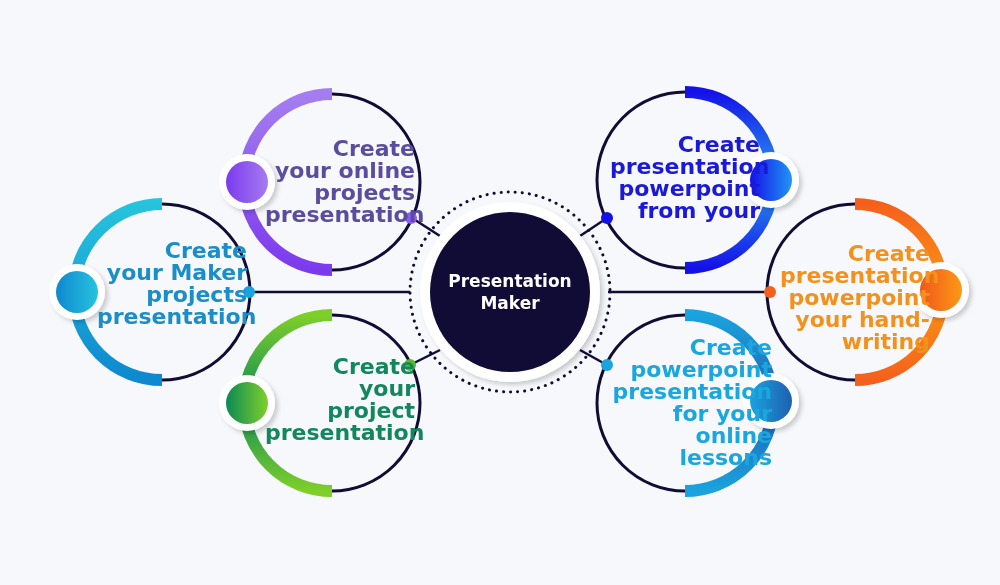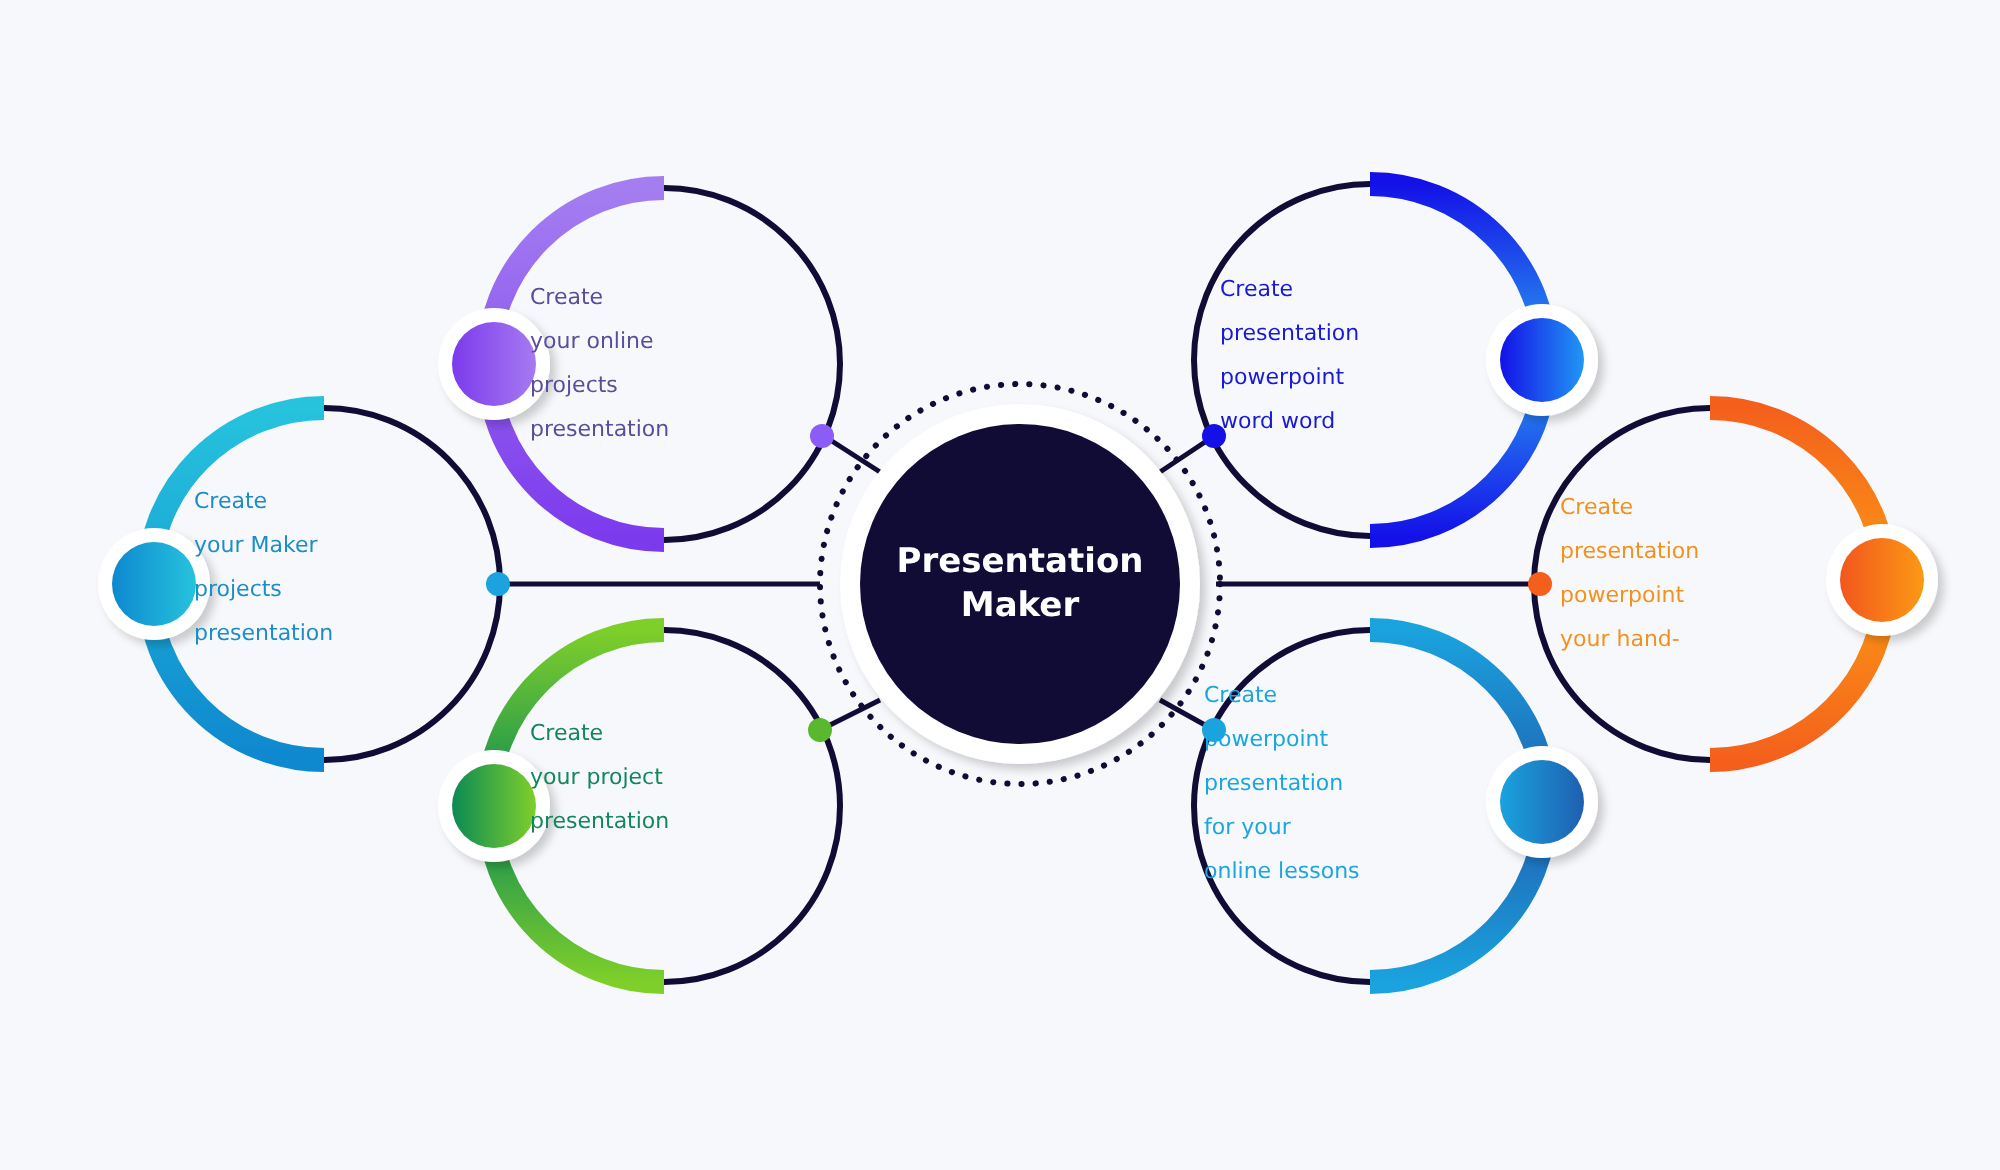--- a/index.html
+++ b/index.html
@@ -1,18 +1,18 @@
 <!DOCTYPE html>
 <html><head>
   <meta charset="utf-8">
   <style>
     html, body { margin: 0; padding: 0; }
     body { width: 1000px; height: 585px; background: #f7f8fb; overflow: hidden; position: relative; font-family: "DejaVu Sans", sans-serif; }
     svg.diagram { position: absolute; left: 0; top: 0; }
-    .label { position: absolute; text-align: left; font-weight: normal; font-size: 11px; line-height: 22px; width: 150px; }
+    .label { position: absolute; text-align: right; font-weight: bold; font-size: 22px; line-height: 22px; width: 150px; }
     .center-label { position: absolute; text-align: center; color: #ffffff; font-weight: bold; font-size: 17px; line-height: 22px; width: 150px; left: 435px; top: 270px; }
   </style>
 </head>
 <body>
 
 <svg class="diagram" width="1000" height="585" viewBox="0 0 1000 585">
   <defs>
     <linearGradient id="g-college" x1="0" y1="0" x2="1" y2="0">
         <stop offset="0" stop-color="#7c3aed"></stop>
         <stop offset="1" stop-color="#a67bf0"></stop>
@@ -156,28 +156,29 @@
 <div class="label" style="left:265px; top:356px; color:#13875c;">
   <div>Create</div>
   <div>your project</div>
   <div>presentation</div>
 </div>
 
 <div class="label" style="left:610px; top:134px; color:#1a1ad6;">
   <div>Create</div>
   <div>presentation</div>
   <div>powerpoint</div>
-  <div>word word</div>
+  <div>from your</div>
 </div>
 
 <div class="label" style="left:780px; top:243px; color:#f2921d;">
   <div>Create</div>
   <div>presentation</div>
   <div>powerpoint</div>
   <div>your hand-</div>
+  <div>writing</div>
 </div>
 
 <div class="label" style="left:602px; top:337px; color:#1aa6de; width:170px;">
   <div>Create</div>
   <div>powerpoint</div>
   <div>presentation</div>
   <div>for your</div>
   <div>online lessons</div>
 </div>
 

